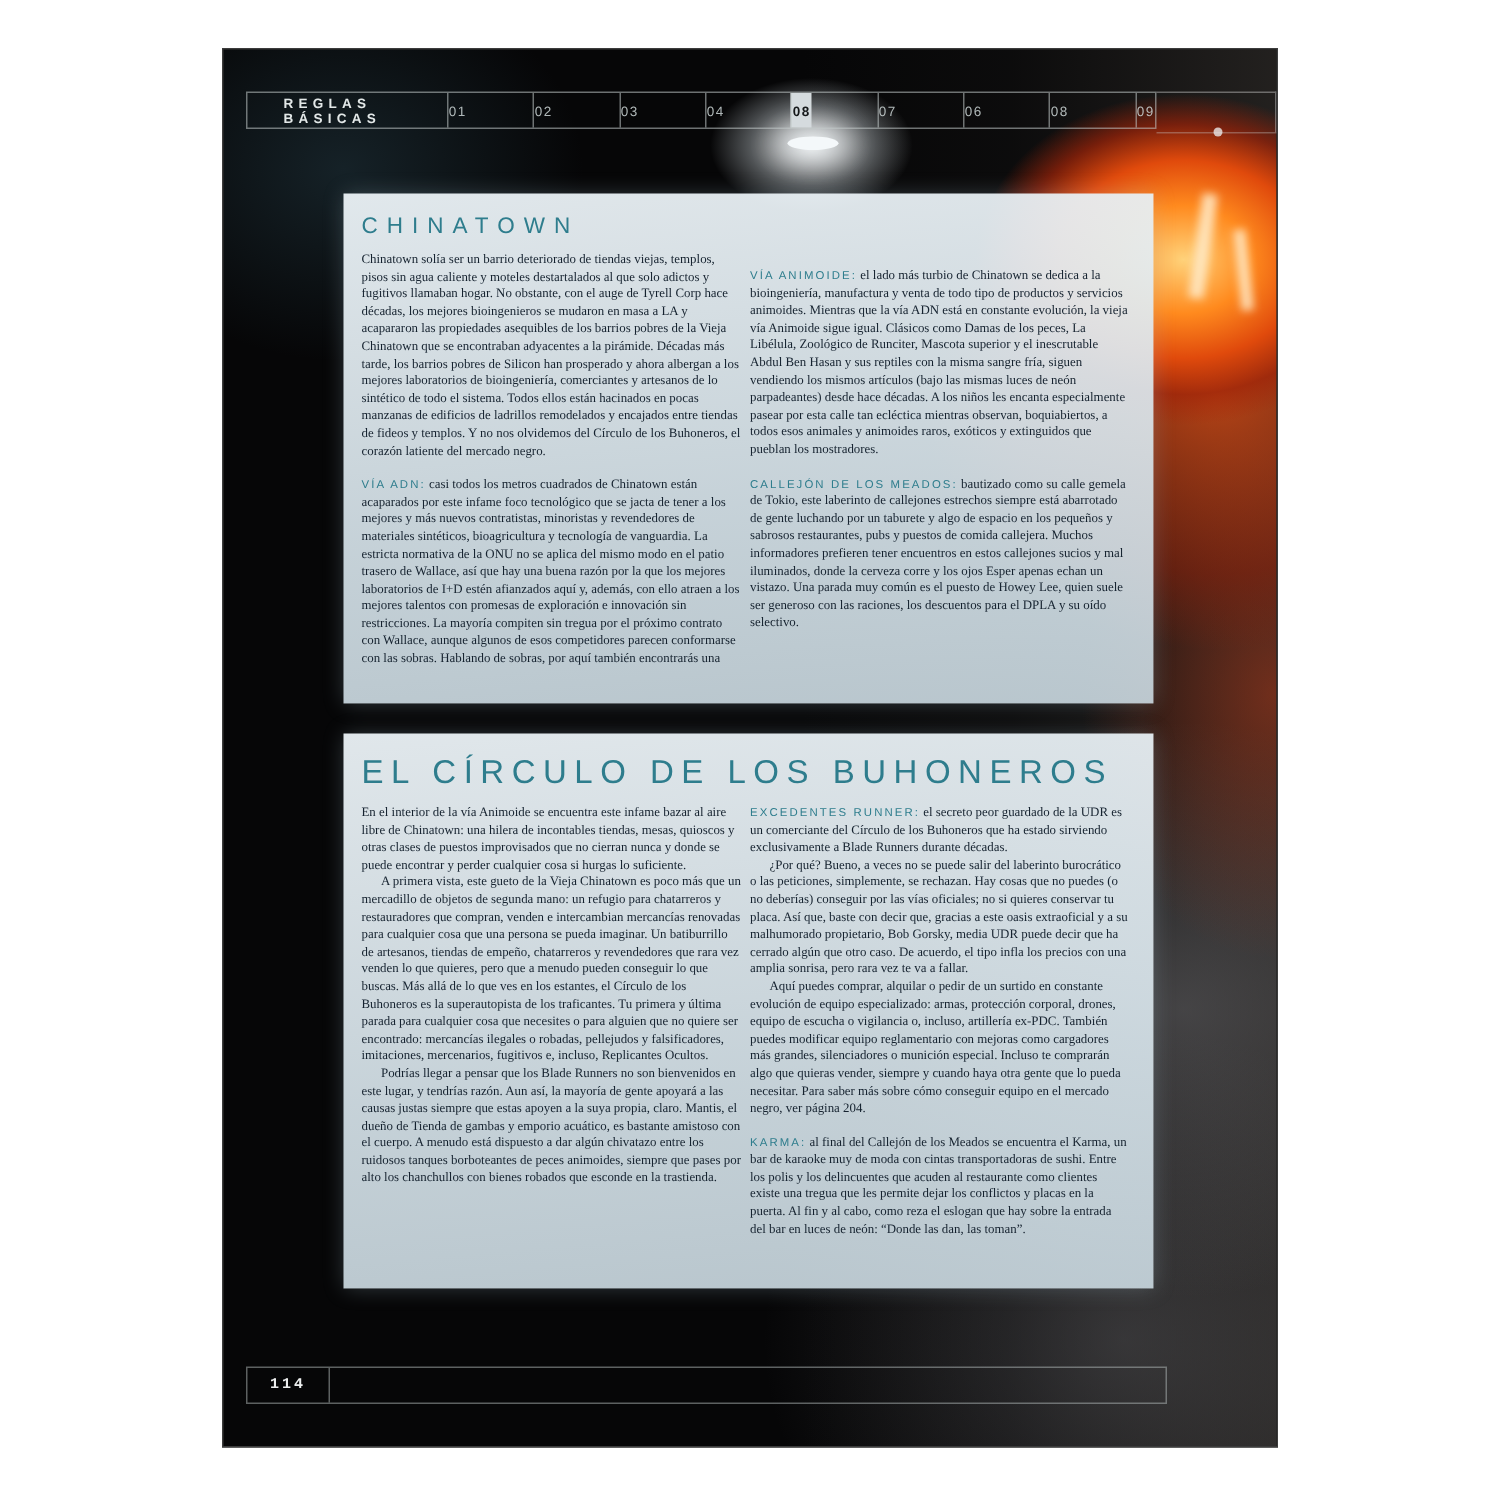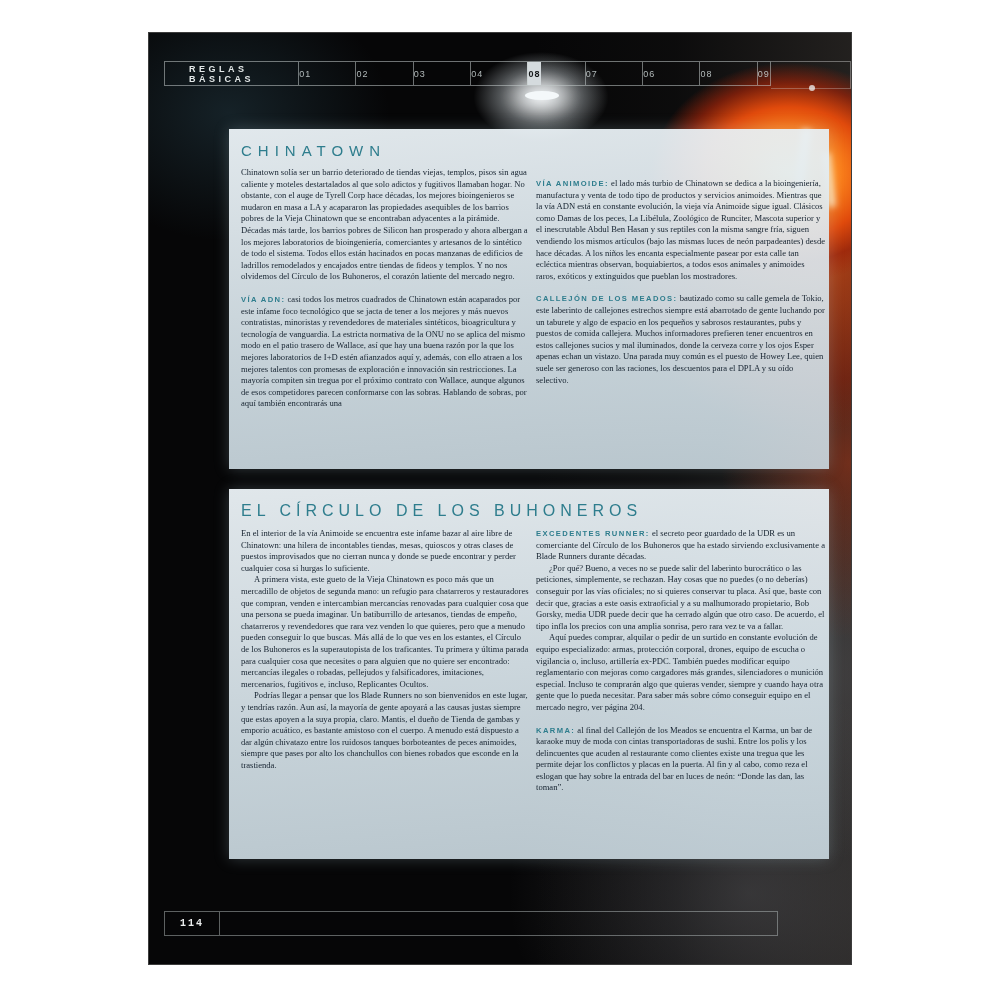--- a/index.html
+++ b/index.html
@@ -46,42 +46,42 @@
     position:absolute;left:622px;top:28px;width:80px;height:28px;box-sizing:border-box;
     border-top:1px solid rgba(205,205,205,0.45);
     border-right:1px solid rgba(205,205,205,0.45);
     border-bottom:1px solid rgba(205,205,205,0.35);
   }
   .header-deco .node{
     position:absolute;left:38px;bottom:-3px;width:6px;height:6px;border-radius:50%;
     background:#e8e8e8;opacity:0.8;
   }
   .panel{
-    position:absolute;left:80px;width:600px;box-sizing:border-box;
-    padding:13px 4px 0 12px;
+    position:absolute;left:80px;width:540px;box-sizing:border-box;
+    padding:13px 16px 0 12px;
     background:linear-gradient(175deg, rgba(236,243,247,0.95) 0%, rgba(214,227,234,0.92) 60%, rgba(203,218,226,0.9) 100%);
     box-shadow:0 0 14px rgba(180,210,225,0.25);
   }
   .panel-1{top:96px;height:340px;}
   .panel-2{top:456px;height:370px;}
   .sec-title{
     color:#2e7d8d;font-weight:400;margin:0 0 8px 0;
   }
   .sec-title.t1{font-size:15px;letter-spacing:6px;}
-  .sec-title.t2{font-size:16px;letter-spacing:5px;}
+  .sec-title.t2{font-size:22px;letter-spacing:5px;}
   .cols{display:flex;gap:6px;}
   .col{flex:1;min-width:0;}
   .para{
     font-family:"Liberation Serif",serif;font-size:8.6px;line-height:11.6px;
     color:#15222f;margin:0;text-align:left;
   }
   .para.spaced{margin-top:11px;}
   .para.indent{text-indent:13px;}
   .runin{
-    font-family:"Liberation Sans",sans-serif;font-size:7.6px;font-weight:bold;
+    font-family:"Liberation Sans",sans-serif;font-size:7.6px;font-weight:normal;
     letter-spacing:1.4px;color:#2e7d8d;
   }
   .footer-box{
     position:absolute;left:15px;bottom:28px;width:614px;height:25px;box-sizing:border-box;
     border:1px solid rgba(180,188,188,0.5);display:flex;align-items:stretch;
   }
   .footer-cell{
     width:54px;display:flex;align-items:center;justify-content:center;
     border-right:1px solid rgba(180,188,188,0.5);
     font-family:"Liberation Mono",monospace;font-size:10px;letter-spacing:2px;

